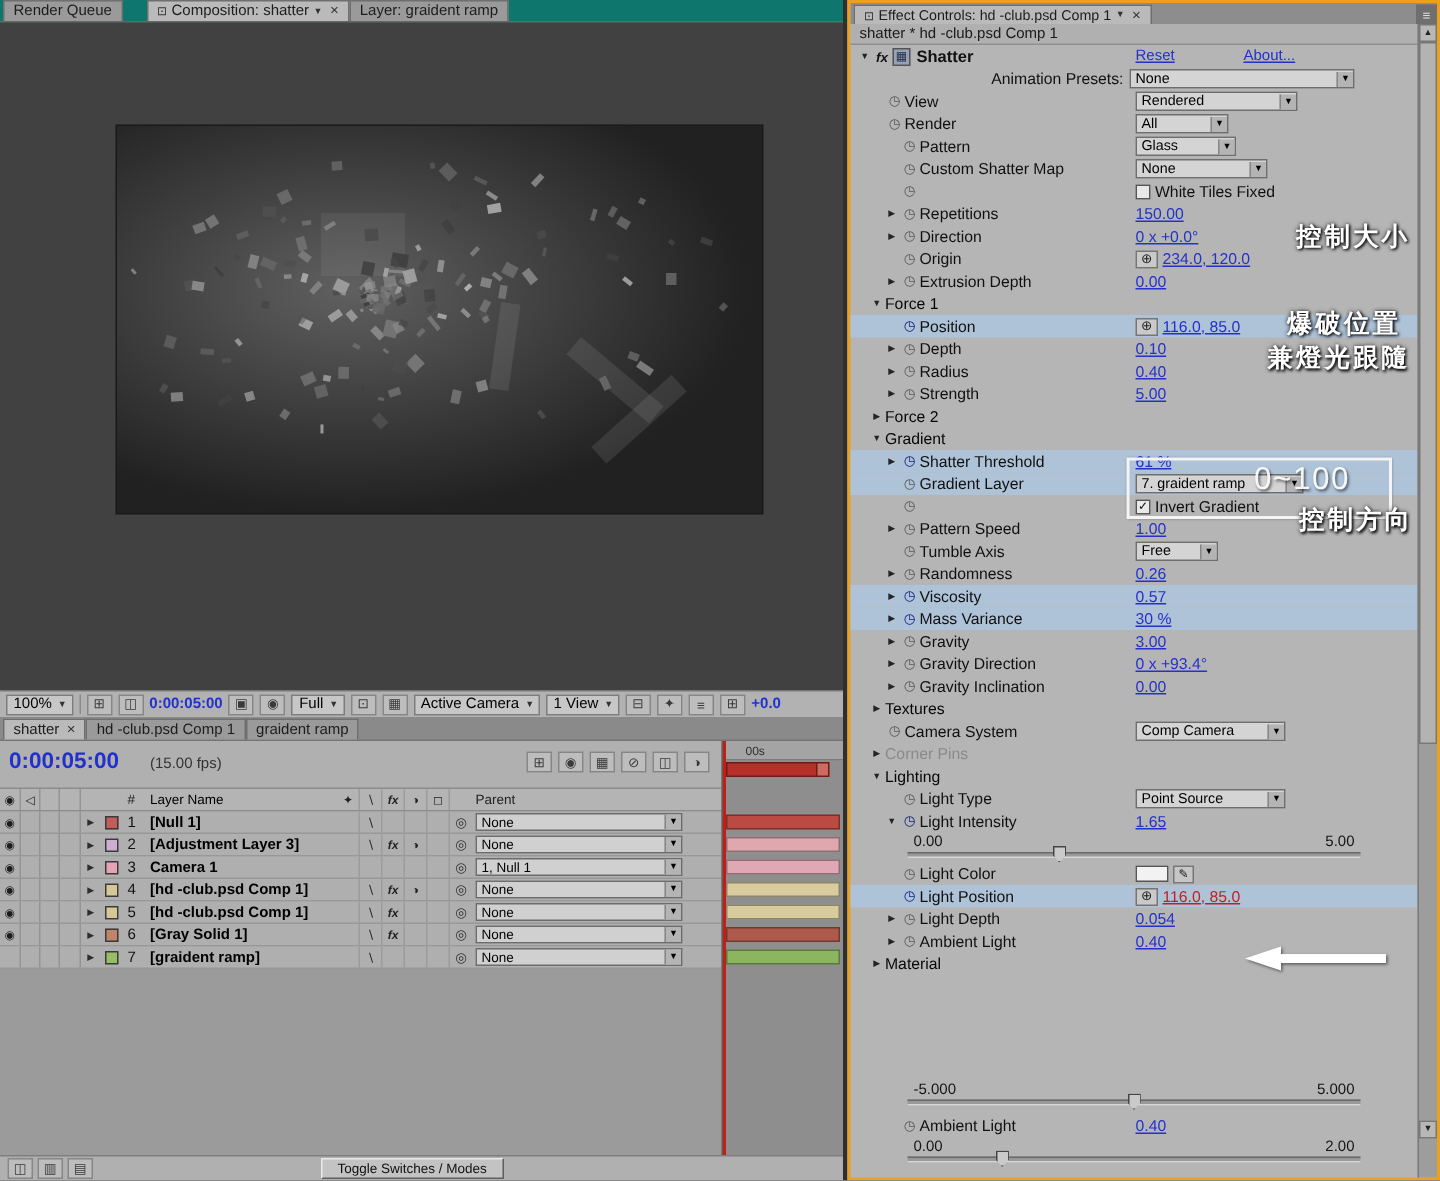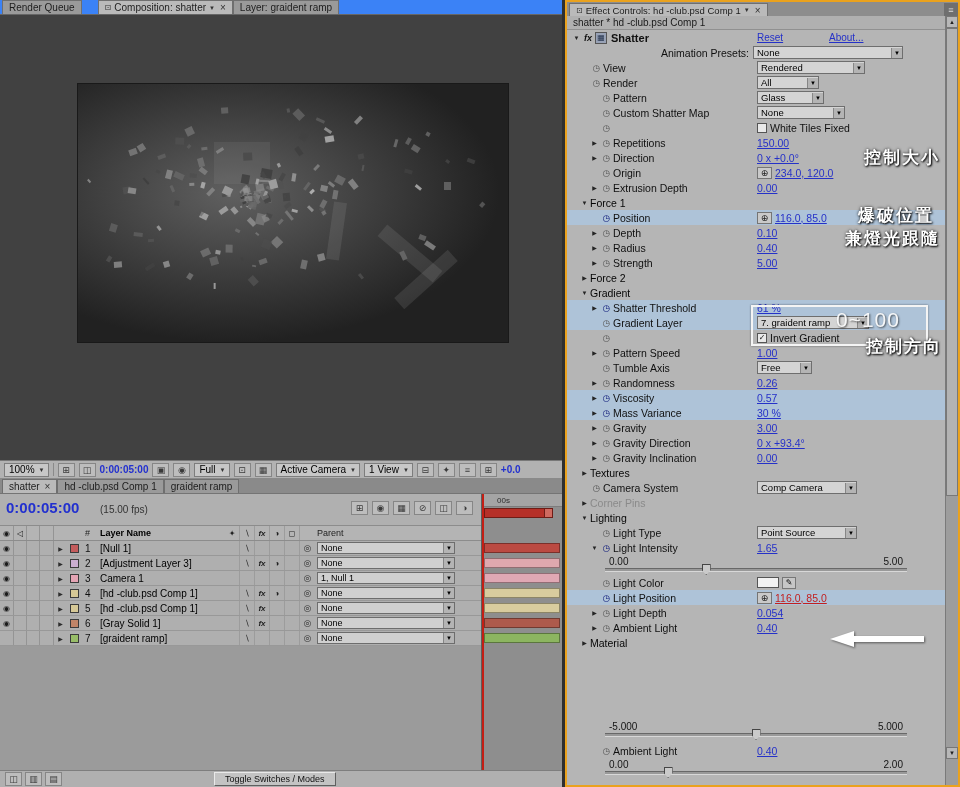--- a/index.html
+++ b/index.html
@@ -2,21 +2,21 @@
 <html><head>
 <meta charset="utf-8">
 <style>
 *{box-sizing:border-box;margin:0;padding:0}
 html,body{width:960px;height:787px;overflow:hidden}
 body{font-family:"Liberation Sans","DejaVu Sans",sans-serif;font-size:11px;color:#111;background:#7c7c7c}
 #app{position:relative;width:960px;height:787px;background:#828282;overflow:hidden}
 .abs{position:absolute}
 
 
-.tabstrip{background:#3b82f6;border-bottom:1px solid #666;display:flex;align-items:flex-end;height:15px}
+.tabstrip{background:#0f766e;border-bottom:1px solid #666;display:flex;align-items:flex-end;height:15px}
 .ptab{height:14px;display:flex;align-items:center;gap:3px;padding:0 6px;font-size:10px;background:#9a9a9a;border:1px solid #6f6f6f;border-bottom:none;color:#1d1d1d;white-space:nowrap;flex:none}
 .ptab.active{background:#bababa}
 .pic{font-size:8px;color:#333}
 .cls{font-size:10px;color:#333;margin-left:2px}
 .dar{font-size:6px;color:#333}
 
 
 #viewer{position:absolute;left:0;top:15px;width:562px;height:445px;background:#414141}
 #comp{position:absolute;left:78px;top:69px;width:430px;height:258px;overflow:hidden;outline:1px solid #191919;
 background:radial-gradient(ellipse 62% 58% at 36% 42%,#606060,#3d3d3d 55%,#212121 100%)}
@@ -37,25 +37,25 @@
 #tl-header{position:absolute;left:0;top:48px;width:481px;height:15px;background:#b4b4b4;border-bottom:1px solid #8c8c8c;display:flex;font-size:9px;color:#222;align-items:center}
 #tl-rows{position:absolute;left:0;top:63px;width:481px}
 .tl-row{display:flex;height:15px;background:#afafaf;border-bottom:1px solid #989898;font-size:10px;align-items:center}
 .tc{border-right:1px solid #949494;height:100%;display:inline-flex;align-items:center;justify-content:center;flex:none;overflow:hidden}
 .c-eye{width:14px;font-size:8px;color:#1c1c1c}
 .c-au{width:13px;font-size:8px;color:#1c1c1c}
 .c-so{width:13px}.c-lk{width:14px}
 .c-tw{width:13px;border-right:none;font-size:6px;color:#2d2d2d}
 .c-swt{width:15px;border-right:none}
 .c-num{width:15px;border-right:none;justify-content:flex-start;padding-left:3px}
-.c-name{width:128px;border-right:none;justify-content:flex-start;padding-left:3px;font-weight:normal;color:#000}
+.c-name{width:128px;border-right:none;justify-content:flex-start;padding-left:3px;font-weight:bold;color:#000}
 .c-s{width:15px;font-size:8px;color:#222;border-right:1px solid #9c9c9c}
 .c-pw{width:15px;font-size:9px;color:#333;border-right:none}
 .c-pdd{flex:1;justify-content:flex-start;padding-left:2px;border-right:none}
-#tl-header .c-name{font-weight:bold}
+#tl-header .c-name{font-weight:normal}
 .lswatch{width:9px;height:9px;border:1px solid #3a3a3a;display:inline-block}
 .fxs{font-style:italic;font-weight:bold;font-size:8px}
 .pdd{width:138px;height:12px;background:#d0d0d0;border:1px solid #6d6d6d;display:inline-flex;align-items:center;padding-left:3px;font-size:9px;color:#000}
 .pdd .dda,.dd .dda{margin-left:auto;width:11px;height:10px;background:#b4b4b4;border-left:1px solid #868686;font-size:6px;display:inline-flex;align-items:center;justify-content:center;flex:none}
 #mini-tl{position:absolute;left:481px;top:16px;width:81px;height:276px;background:#8e8e8e;border-left:1px solid #5e5e5e;overflow:hidden}
 #mini-tl .ruler{height:13px;background:#a4a4a4;border-bottom:1px solid #7c7c7c;font-size:8px;color:#2e2e2e;padding-left:15px;display:flex;align-items:center}
 .workarea{position:absolute;left:2px;top:14px;width:61px;height:10px;background:#b53028;border:1px solid #6e1c16}
 .workarea-cap{position:absolute;left:62px;top:14px;width:9px;height:10px;background:#cf6a60;border:1px solid #6e1c16}
 .lbar{position:absolute;left:2px;width:76px;height:10px;border:1px solid rgba(0,0,0,.35)}
 .cti{position:absolute;left:0;top:0;width:2px;height:276px;background:#c41e14}

